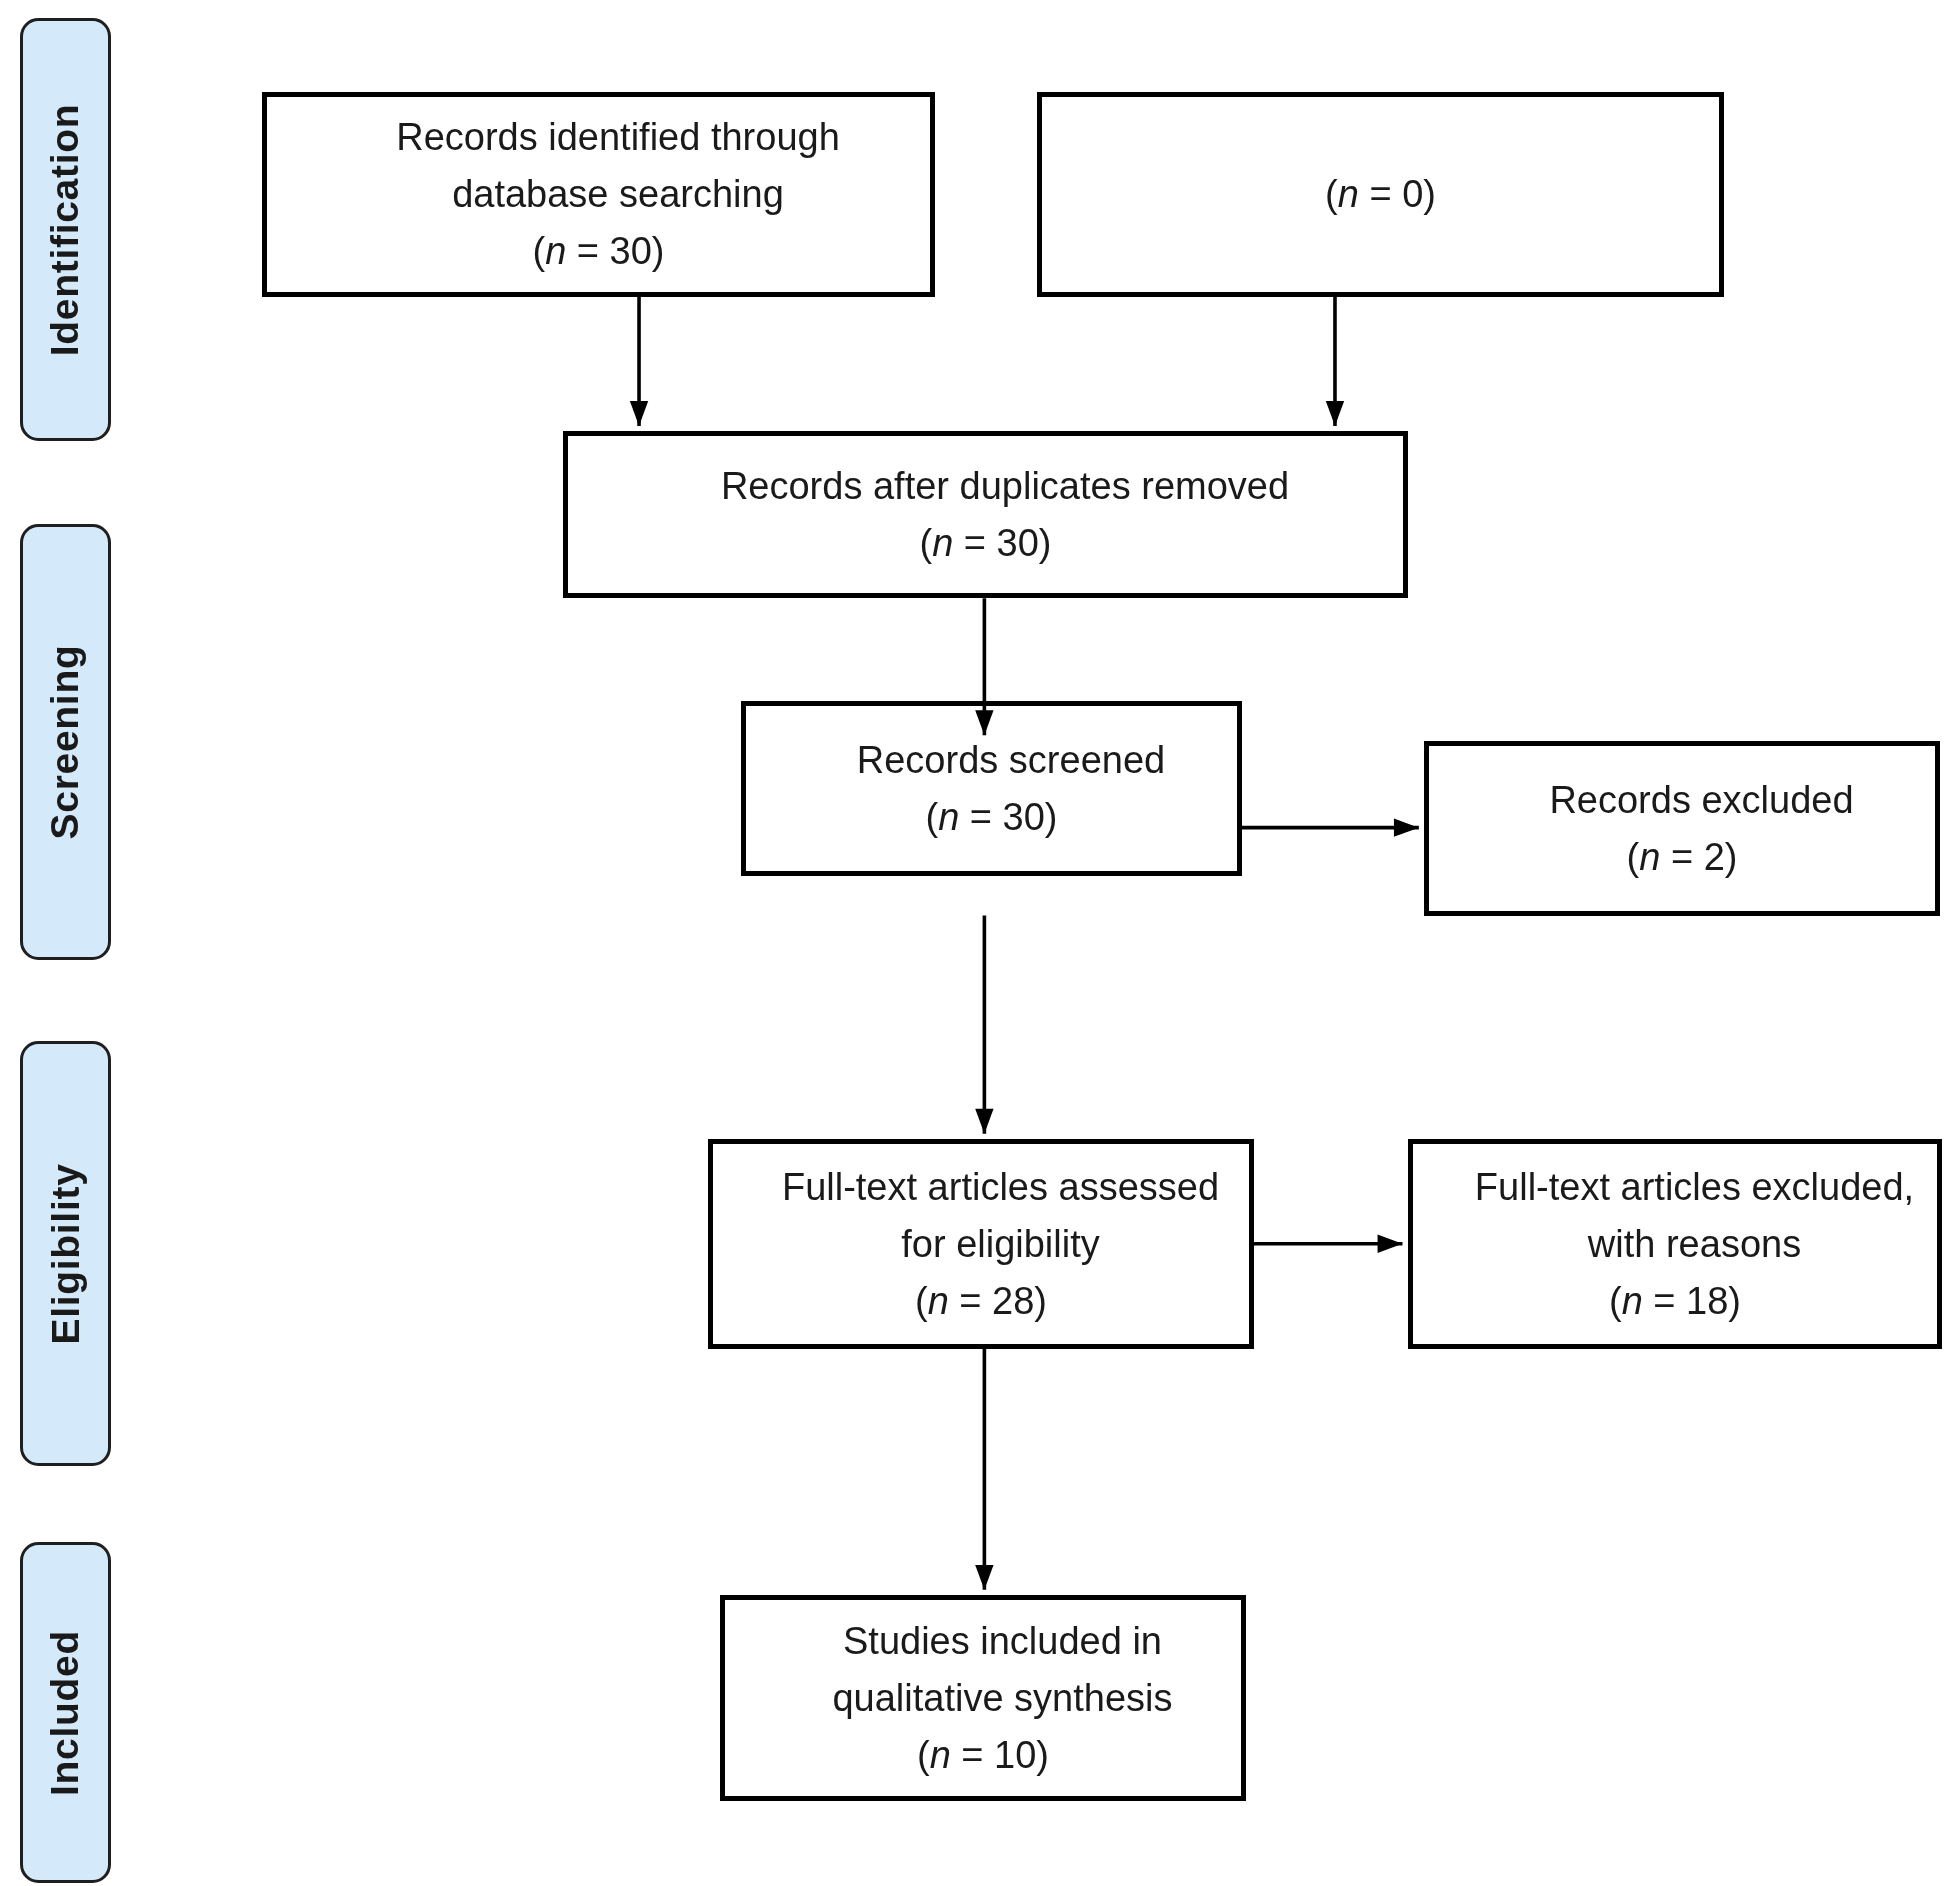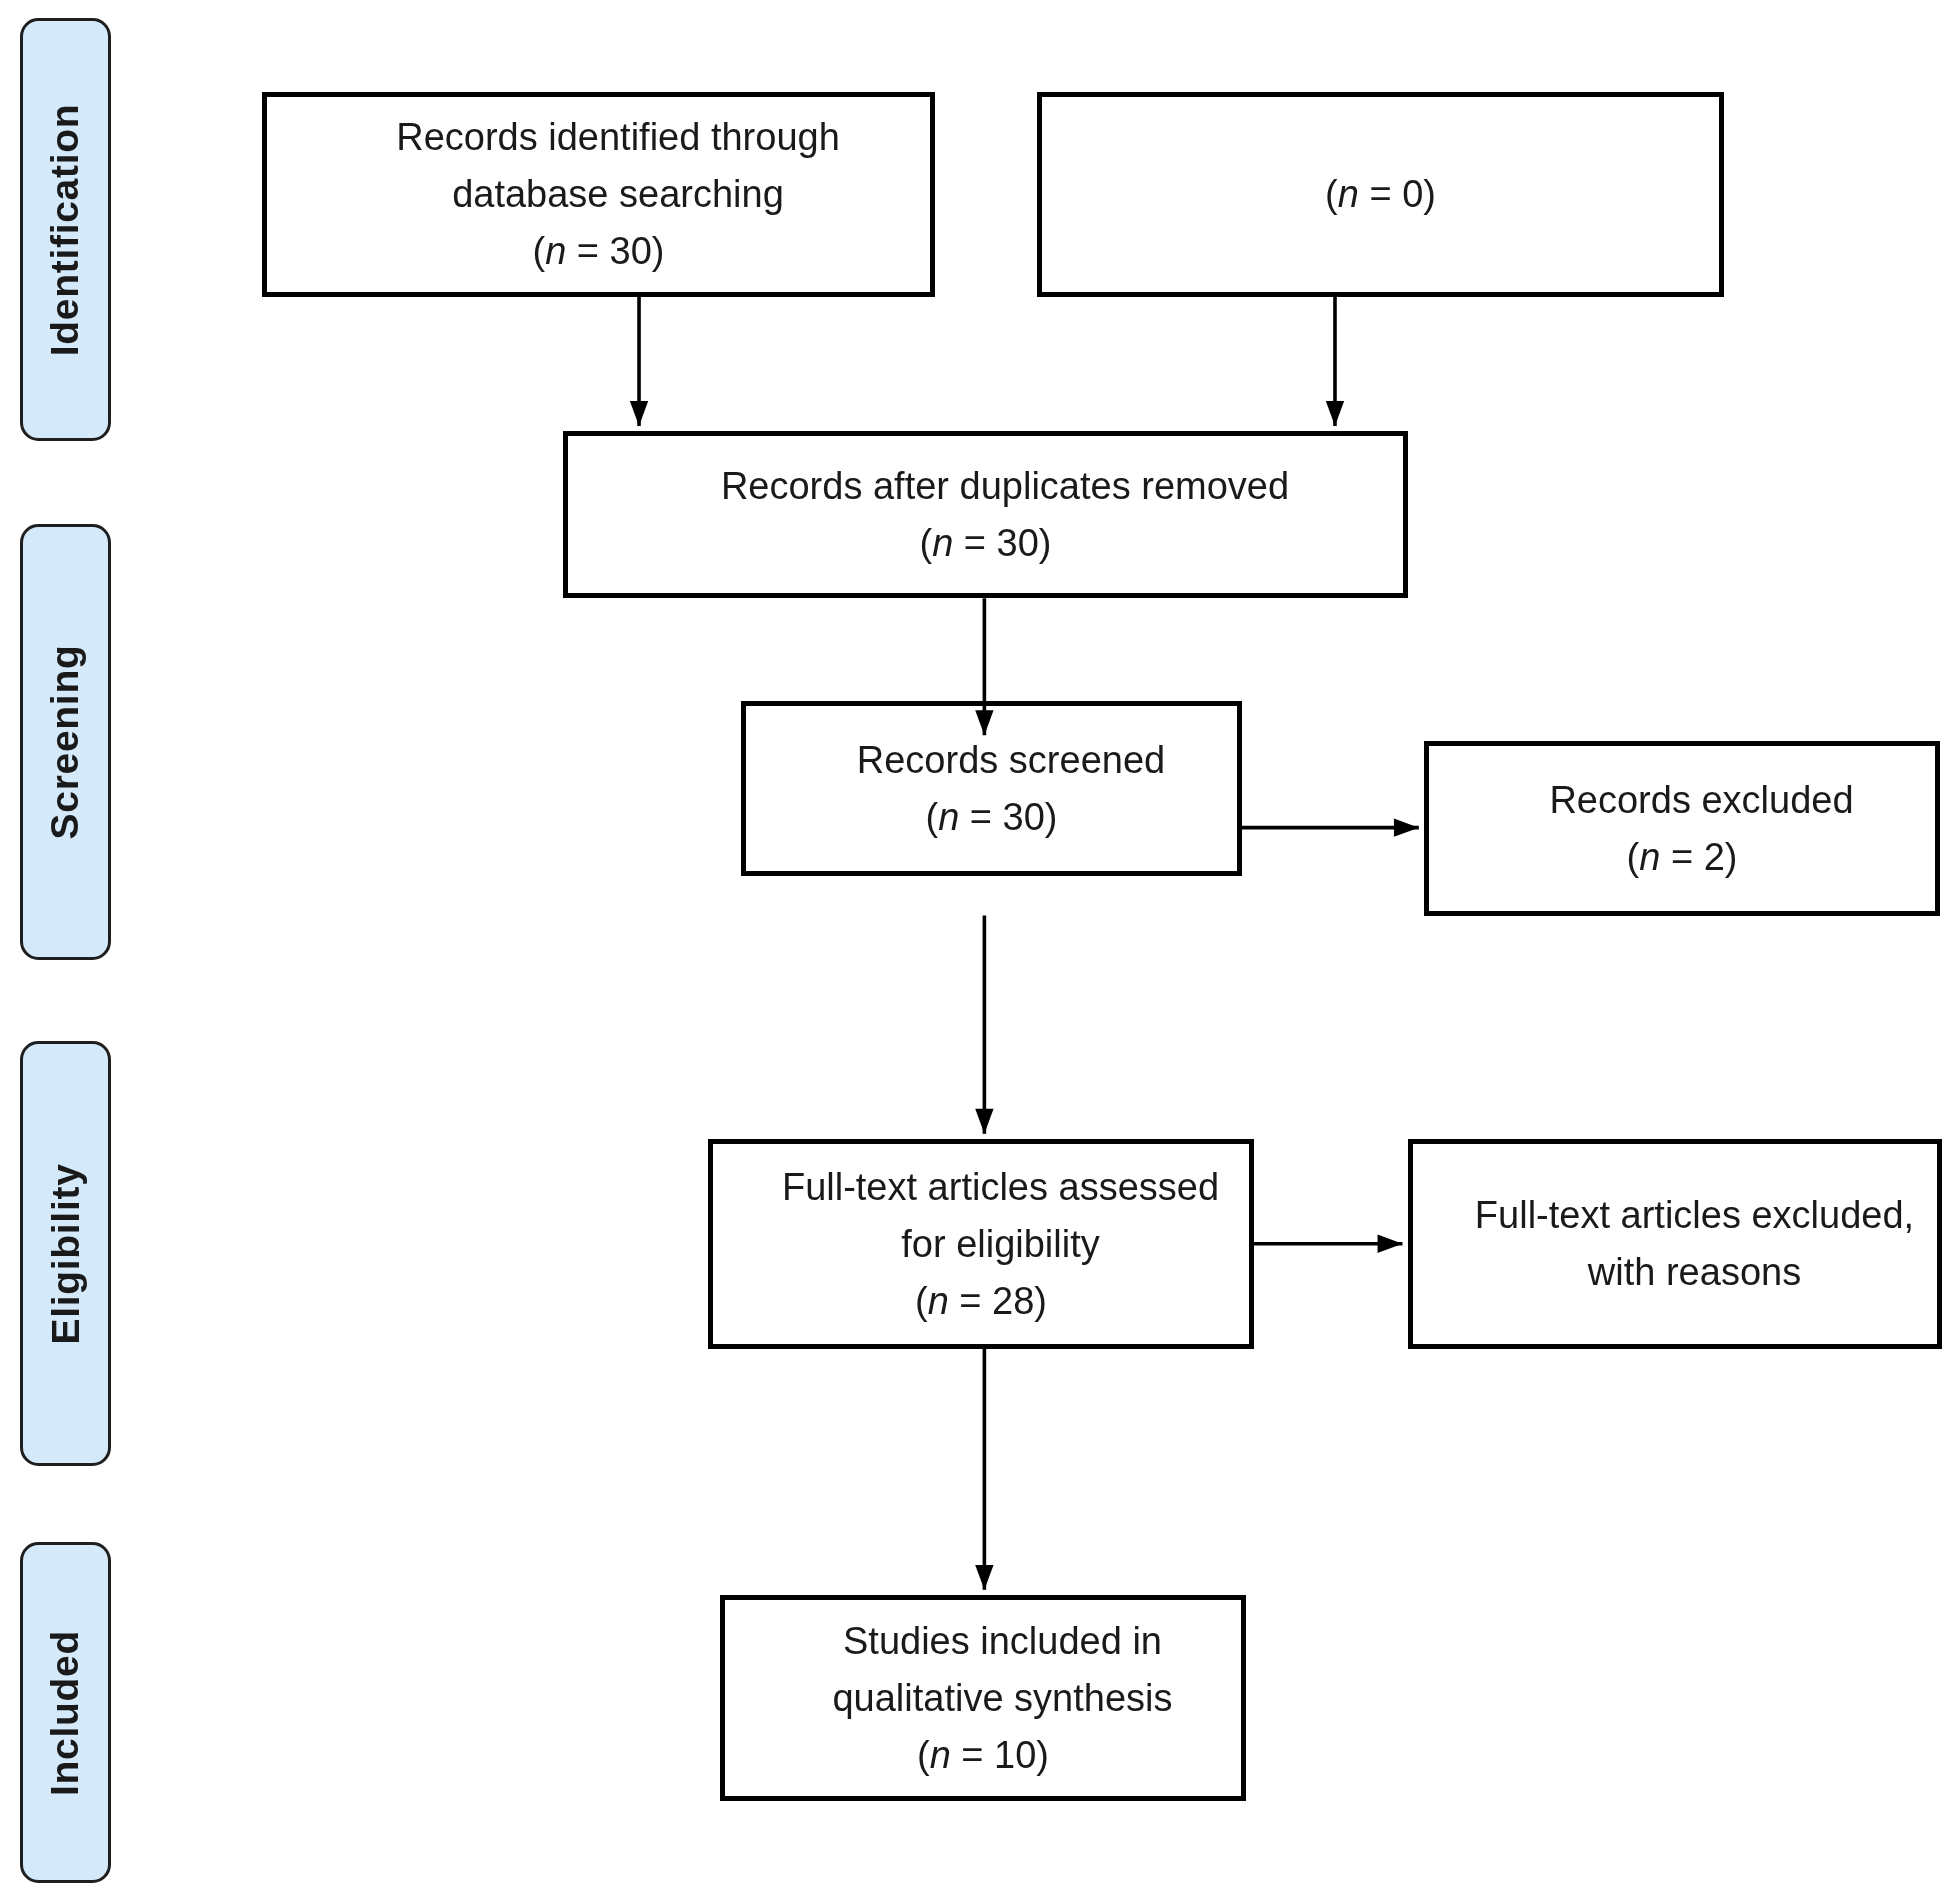--- a/index.html
+++ b/index.html
@@ -132,20 +132,21 @@
       <span class="box-lines">Full-text articles assessed
 for eligibility</span>
       <span class="box-count">(<i>n</i> = 28)</span>
     </div>
   </div>
 
   <div class="box" style="left:1408px; top:1139px; width:534px; height:210px;">
     <div class="box-text">
       <span class="box-lines">Full-text articles excluded,
 with reasons</span>
+      <span class="box-count">(<i>n</i> = 18)</span>
     </div>
   </div>
 
   <div class="box" style="left:720px; top:1595px; width:526px; height:206px;">
     <div class="box-text">
       <span class="box-lines">Studies included in
 qualitative synthesis</span>
       <span class="box-count">(<i>n</i> = 10)</span>
     </div>
   </div>

